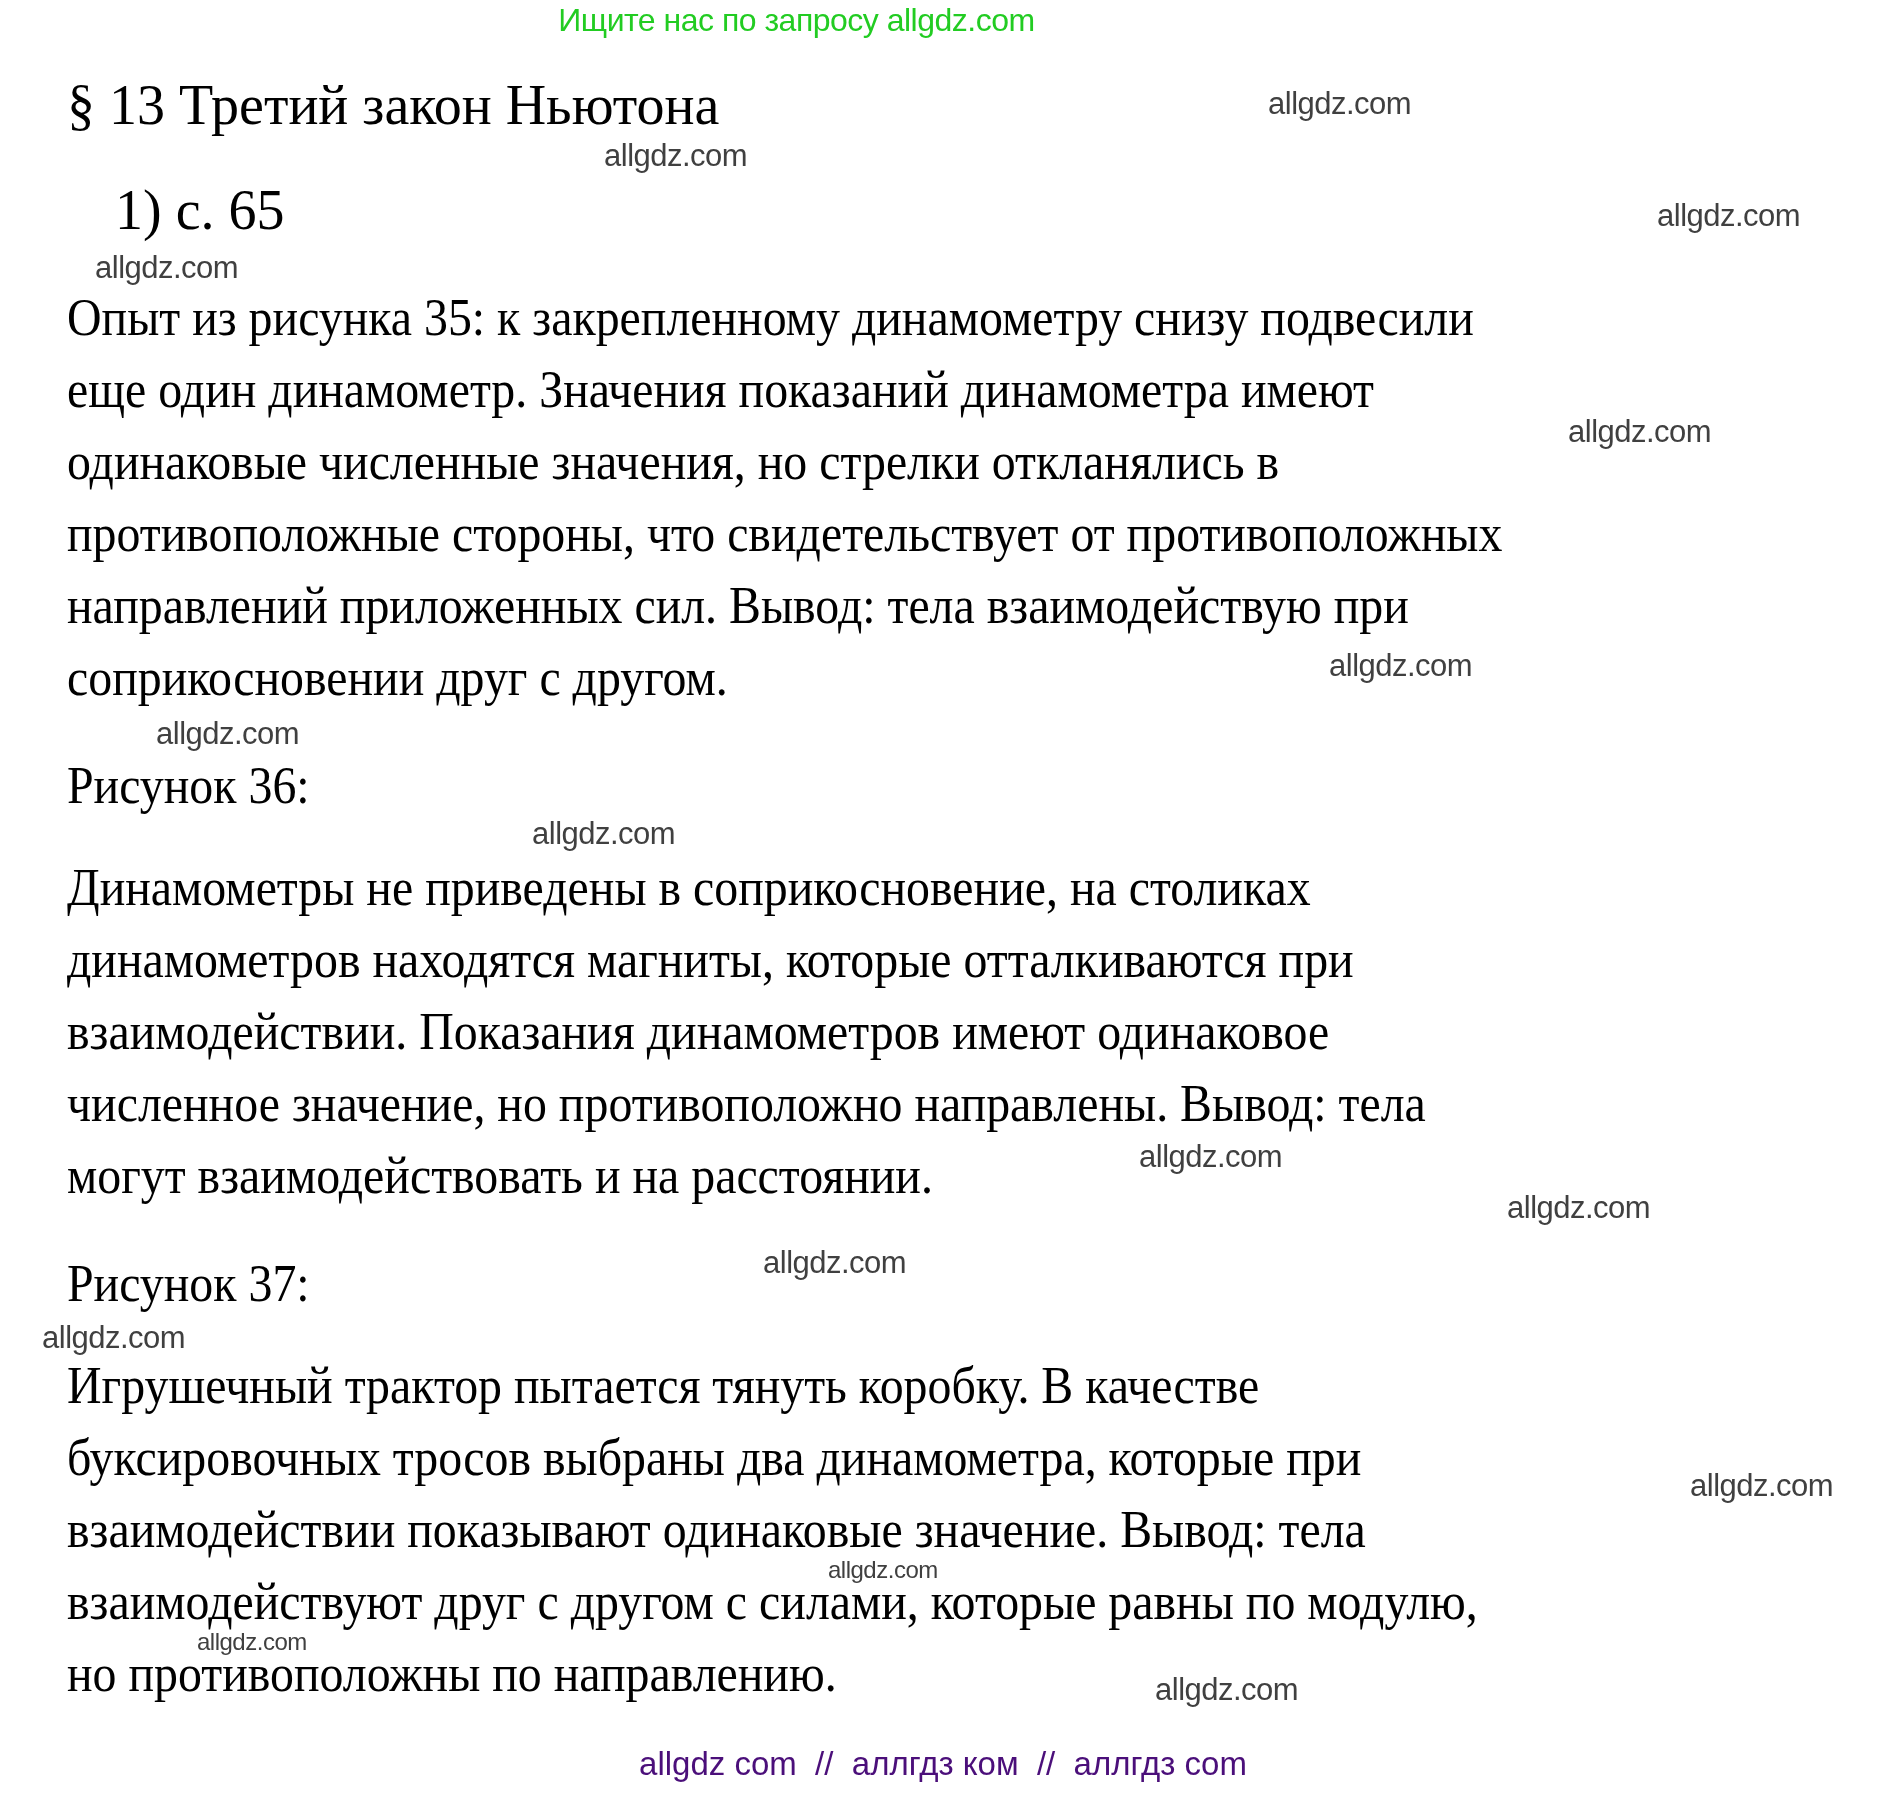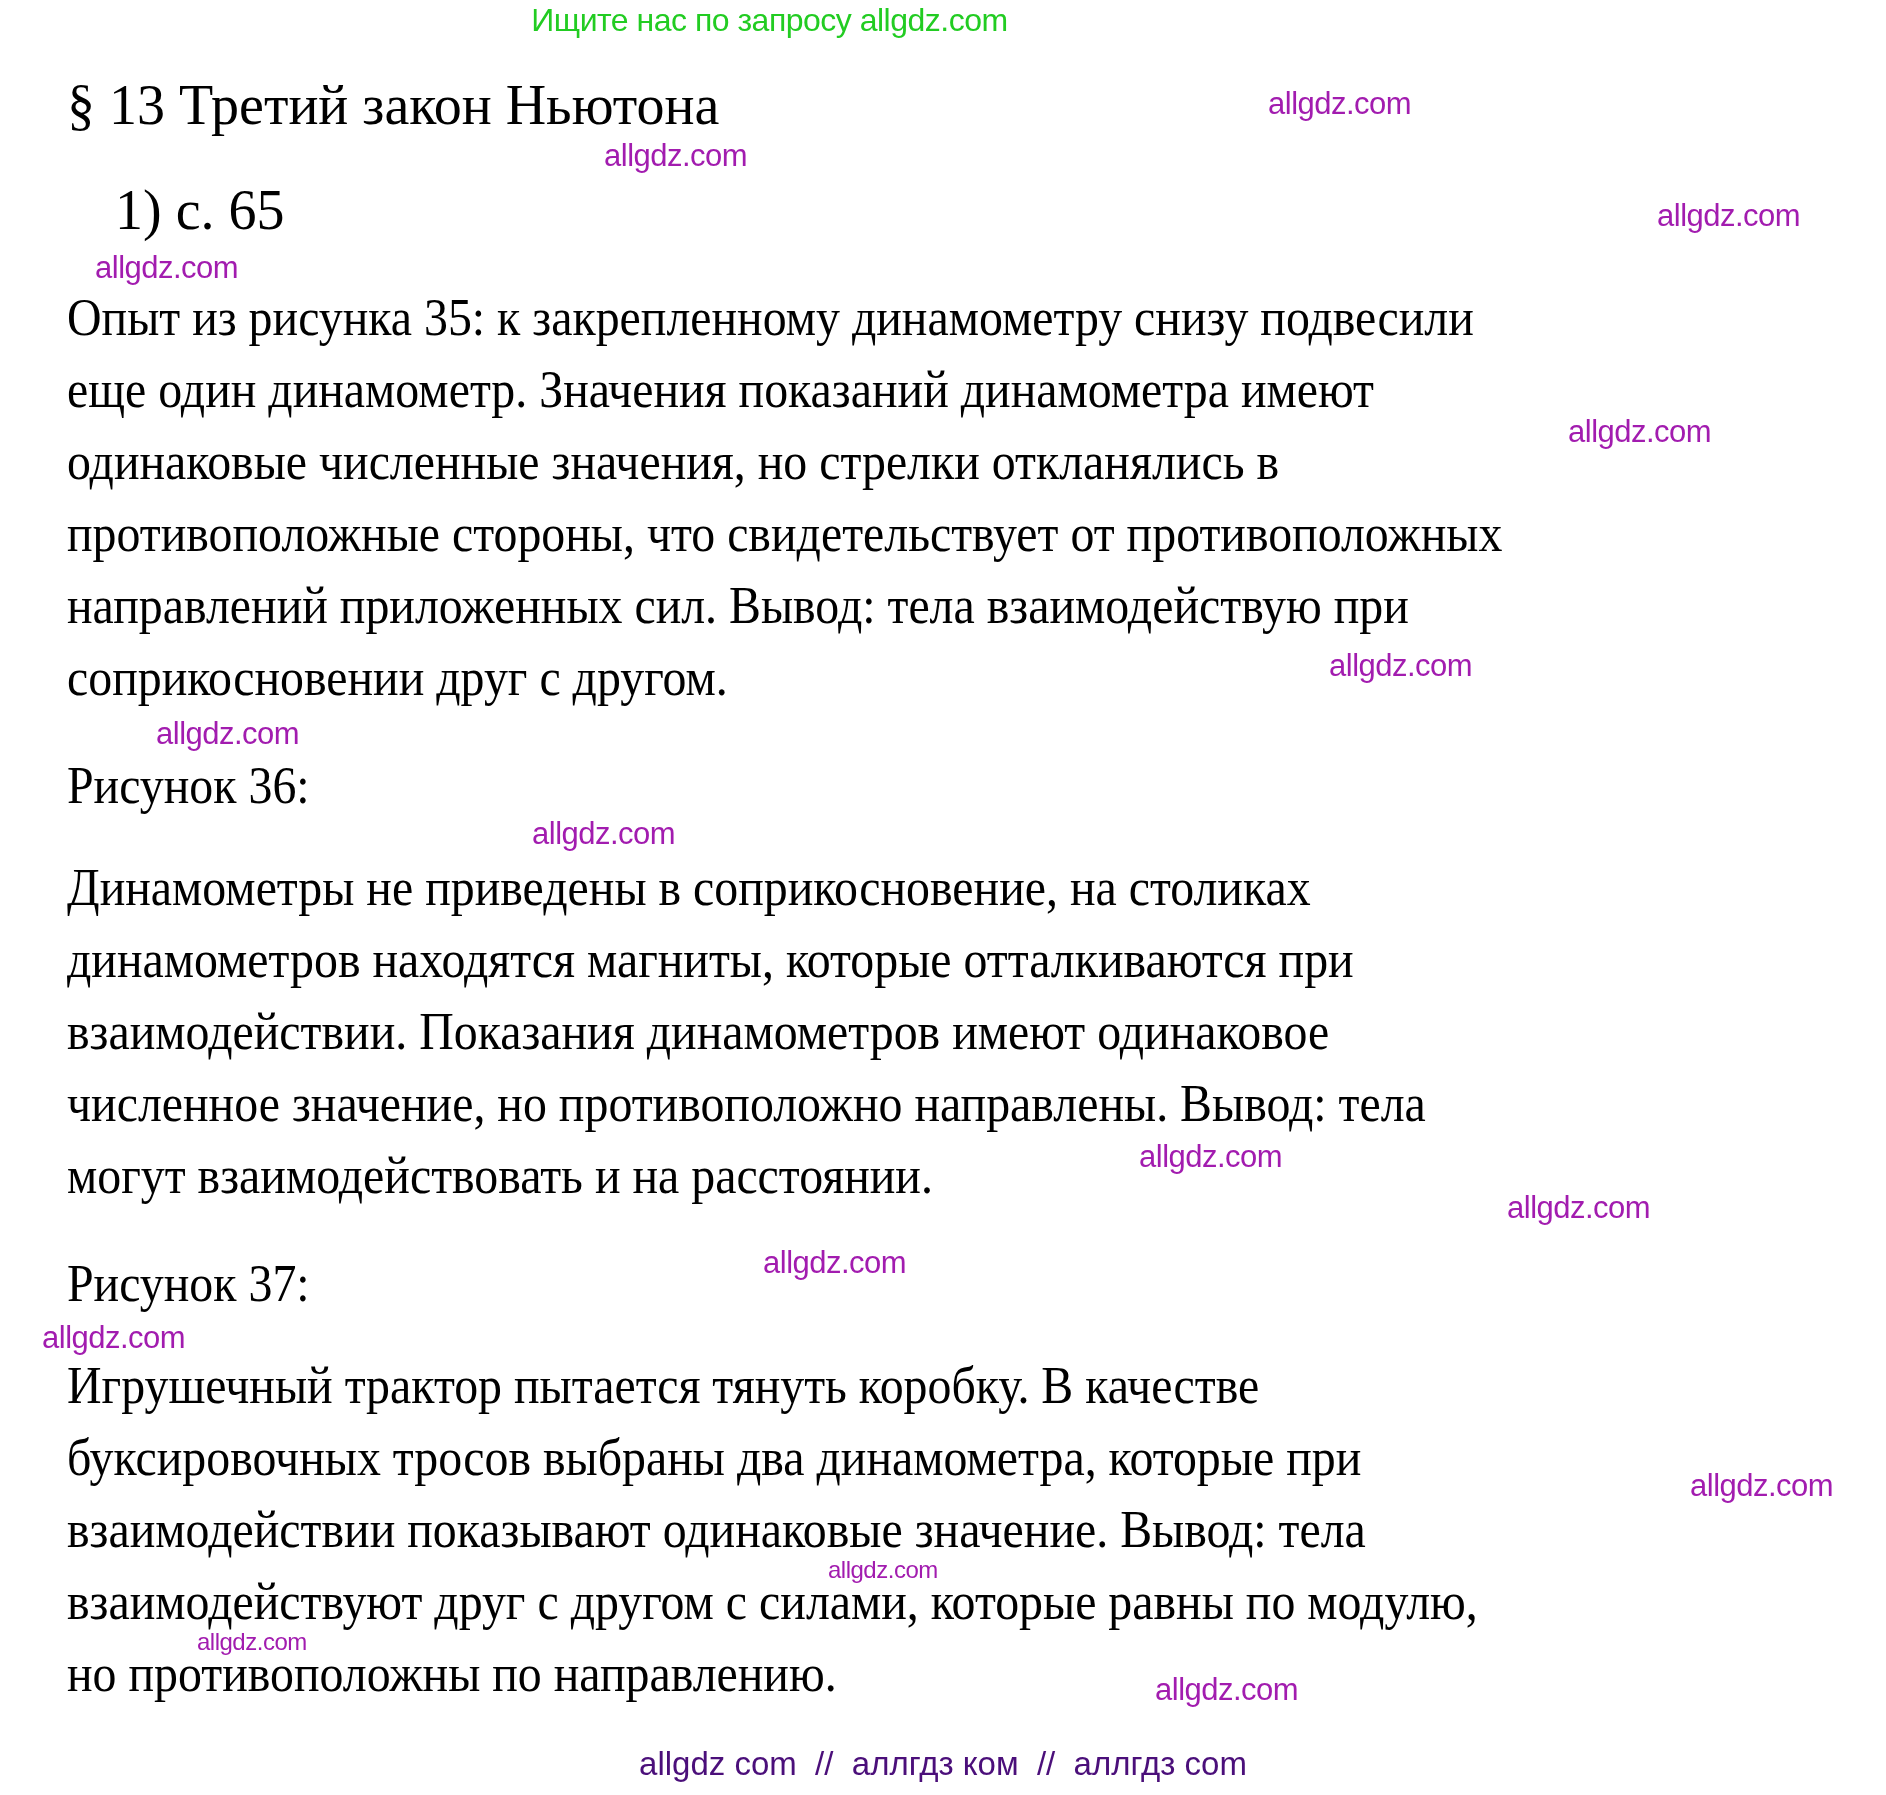--- a/index.html
+++ b/index.html
@@ -1,31 +1,32 @@
 <!DOCTYPE html>
 <html><head>
 <meta charset="utf-8">
 <style>
   html, body { margin:0; padding:0; background:#ffffff; }
   body { width:1886px; height:1795px; position:relative; overflow:hidden; }
   .banner {
     position:absolute; left:0; top:2px; width:1539px; text-align:center;
     font-family:"Liberation Sans", sans-serif; font-size:32px; color:#22cc22;
     letter-spacing:-0.5px;
+    padding-left:27px;
   }
   .serif {
     position:absolute; left:67px;
     font-family:"Liberation Serif", "DejaVu Serif", serif; color:#000;
     white-space:nowrap; transform-origin:left top;
   }
   .title { font-size:56px; }
   .line { font-size:52px; transform:scaleX(0.92); }
   .wm {
     position:absolute; font-family:"Liberation Sans", sans-serif;
-    font-size:31px; color:#a21caf; white-space:nowrap; letter-spacing:-0.5px;
+    font-size:31px; color:#404040; white-space:nowrap; letter-spacing:-0.5px;
   }
   .wm.small { font-size:24px; }
   .footer {
     position:absolute; left:0; top:1745px; width:1886px; text-align:center;
     font-family:"Liberation Sans", sans-serif; font-size:33px; color:#4b0f7a;
     white-space:pre;
   }
 </style>
 </head>
 <body>

